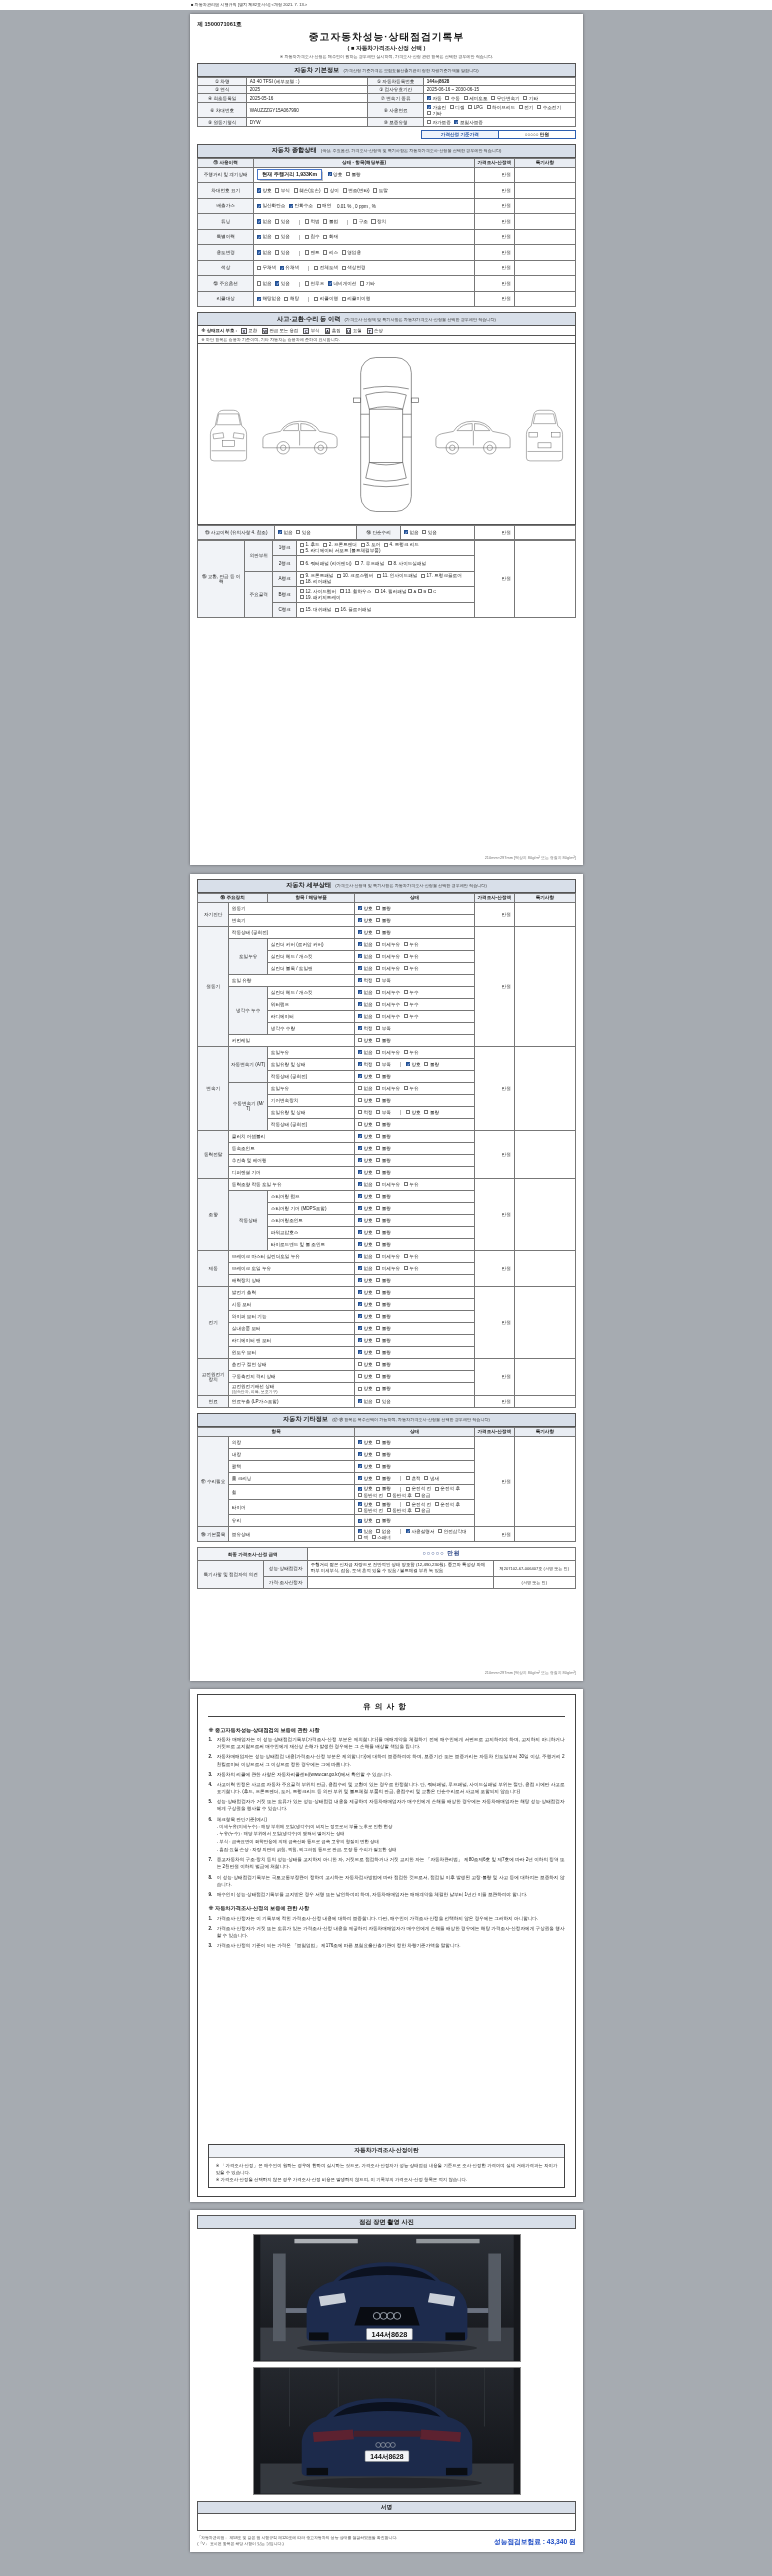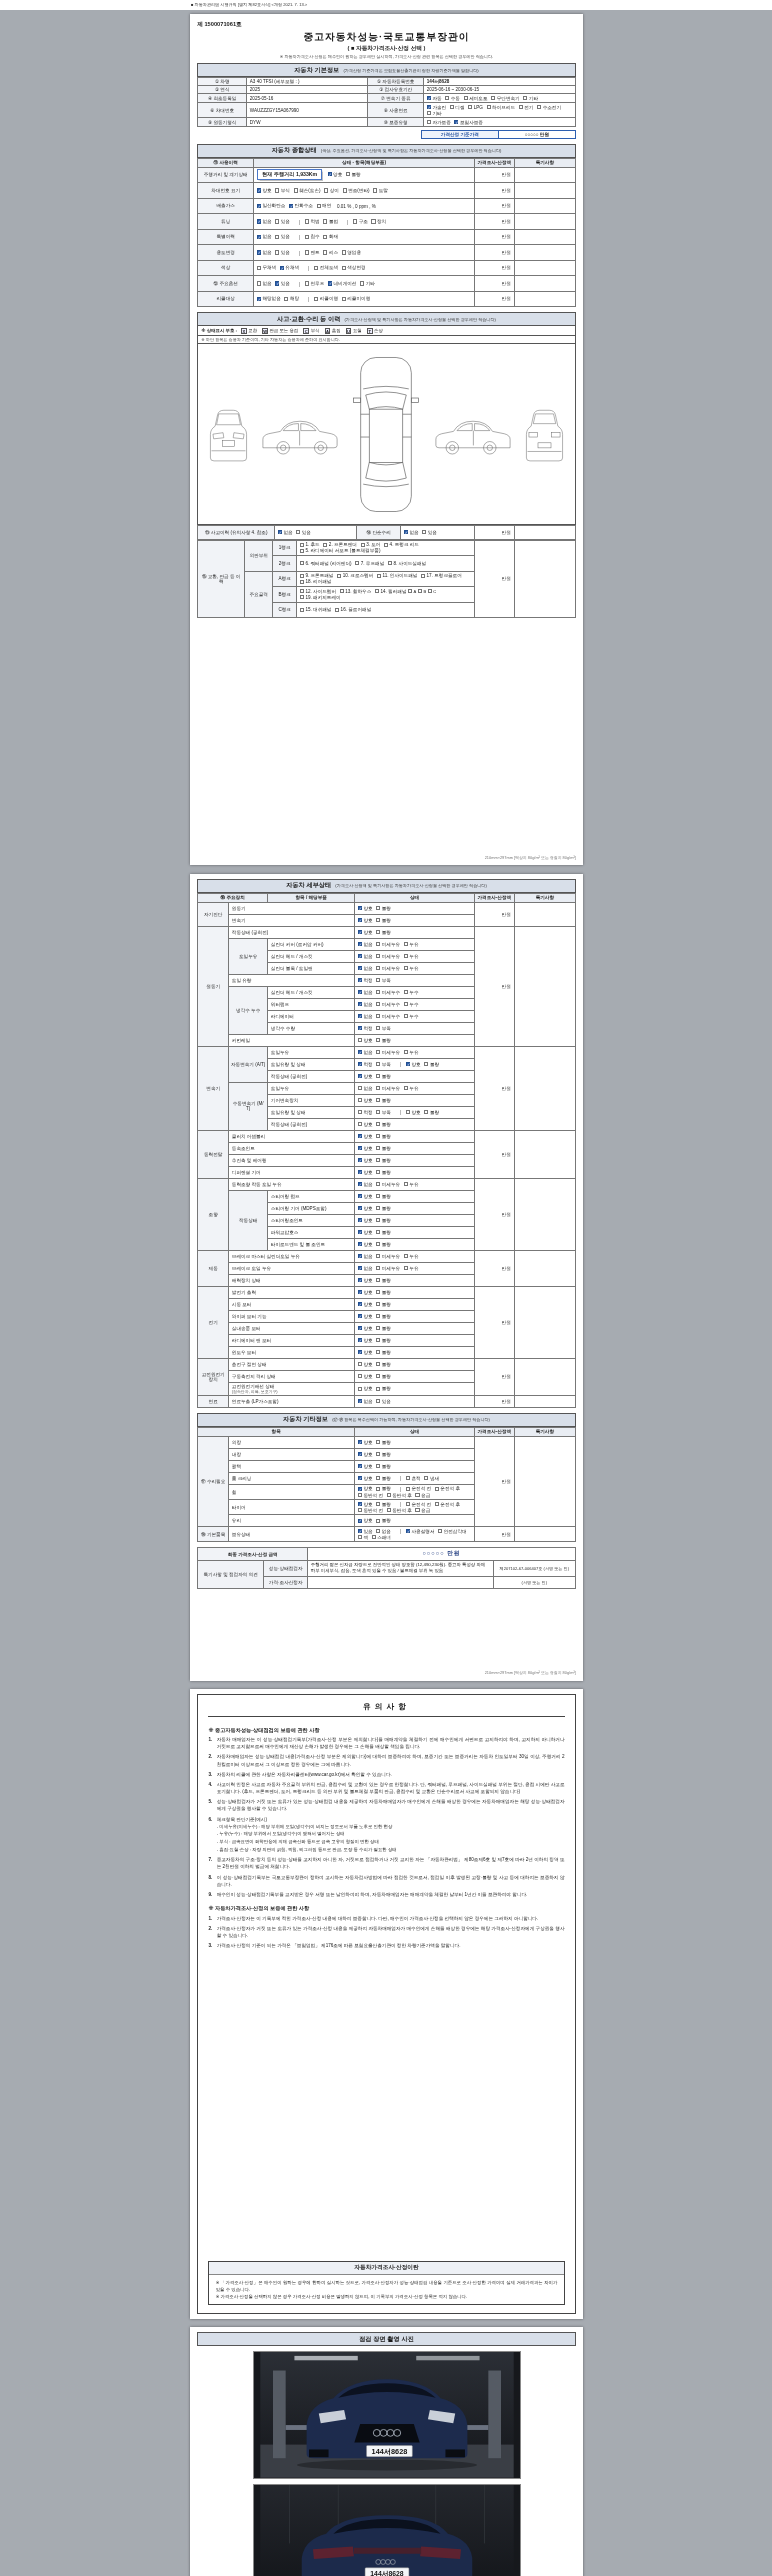--- a/index.html
+++ b/index.html
@@ -2,21 +2,21 @@
 <html lang="ko" style="font-size:8.2px"><head>
 <meta charset="utf-8">
 <style>
   * { box-sizing: border-box; margin: 0; padding: 0; }
   html,body { width:773px; height:2576px; overflow:hidden; }
   body { background:#a6abb1; font-family:"Liberation Sans","DejaVu Sans",sans-serif; color:#1a1a1a; }
   .topbar { background:#fff; height:10.3px; padding:2.1px 0 0 191px; font-size:4.1px; color:#333; }
   .sheet { width:393px; margin:0 auto 8.2px; background:#fff; padding:5.2px 7.2px; box-shadow:0 0 2.6px rgba(0,0,0,.45); overflow:hidden; position:relative; }
   .p1 { height:851px; margin-top:4.1px; display:flex; flex-direction:column; }
   .p2 { height:807px; display:flex; flex-direction:column; }
-  .p3 { height:630px; }
+  .p3 { height:513px; }
   .p4 { height:342px; display:flex; flex-direction:column; }
   .spacer { flex:1; }
   .pagefoot { text-align:right; font-size:3.9px; color:#777; padding-top:2.1px; }
 
   .docno { font-size:5.7px; font-weight:bold; margin:1px 0 2.1px; }
   .main-title { text-align:center; font-size:9.8px; font-weight:bold; letter-spacing:1px; }
   .sub-title { text-align:center; font-size:5.7px; font-weight:bold; margin-top:1px; }
   .title-note { text-align:center; font-size:4.1px; color:#444; margin:1.5px 0 4.1px; }
 
   .secbar { display:flex; justify-content:center; align-items:baseline; gap:4.1px; background:#d8dfe9; border:0.5px solid #555; padding:1.5px 2.1px; font-size:6.2px; font-weight:bold; }
@@ -82,21 +82,21 @@
 </style>
 </head>
 <body>
 
 <div class="topbar">
   <span>■ 자동차관리법 시행규칙 [별지 제82호서식] &lt;개정 2021. 7. 13.&gt;</span>
 </div>
 
 <div class="sheet p1">
   <div class="docno">제 1500071061호</div>
-  <div class="main-title">중고자동차성능·국토교통부장관이</div>
+  <div class="main-title">중고자동차성능·상태점검기록부</div>
   <div class="sub-title">( ■ 자동차가격조사·산정 선택 )</div>
   <div class="title-note">※ 자동차가격조사·산정은 매수인이 원하는 경우에만 실시하며, 가격조사·산정 관련 항목은 선택한 경우에만 적습니다.</div>
 
   <div class="secbar">
     <span>자동차 기본정보</span>
     <span class="secnote">(가격산정 기준가격은 보험요율산출기관이 정한 차량기준가액을 말합니다)</span>
   </div>
   <table style="border-top:none;">
     <colgroup>
         <col style="width:49px">

